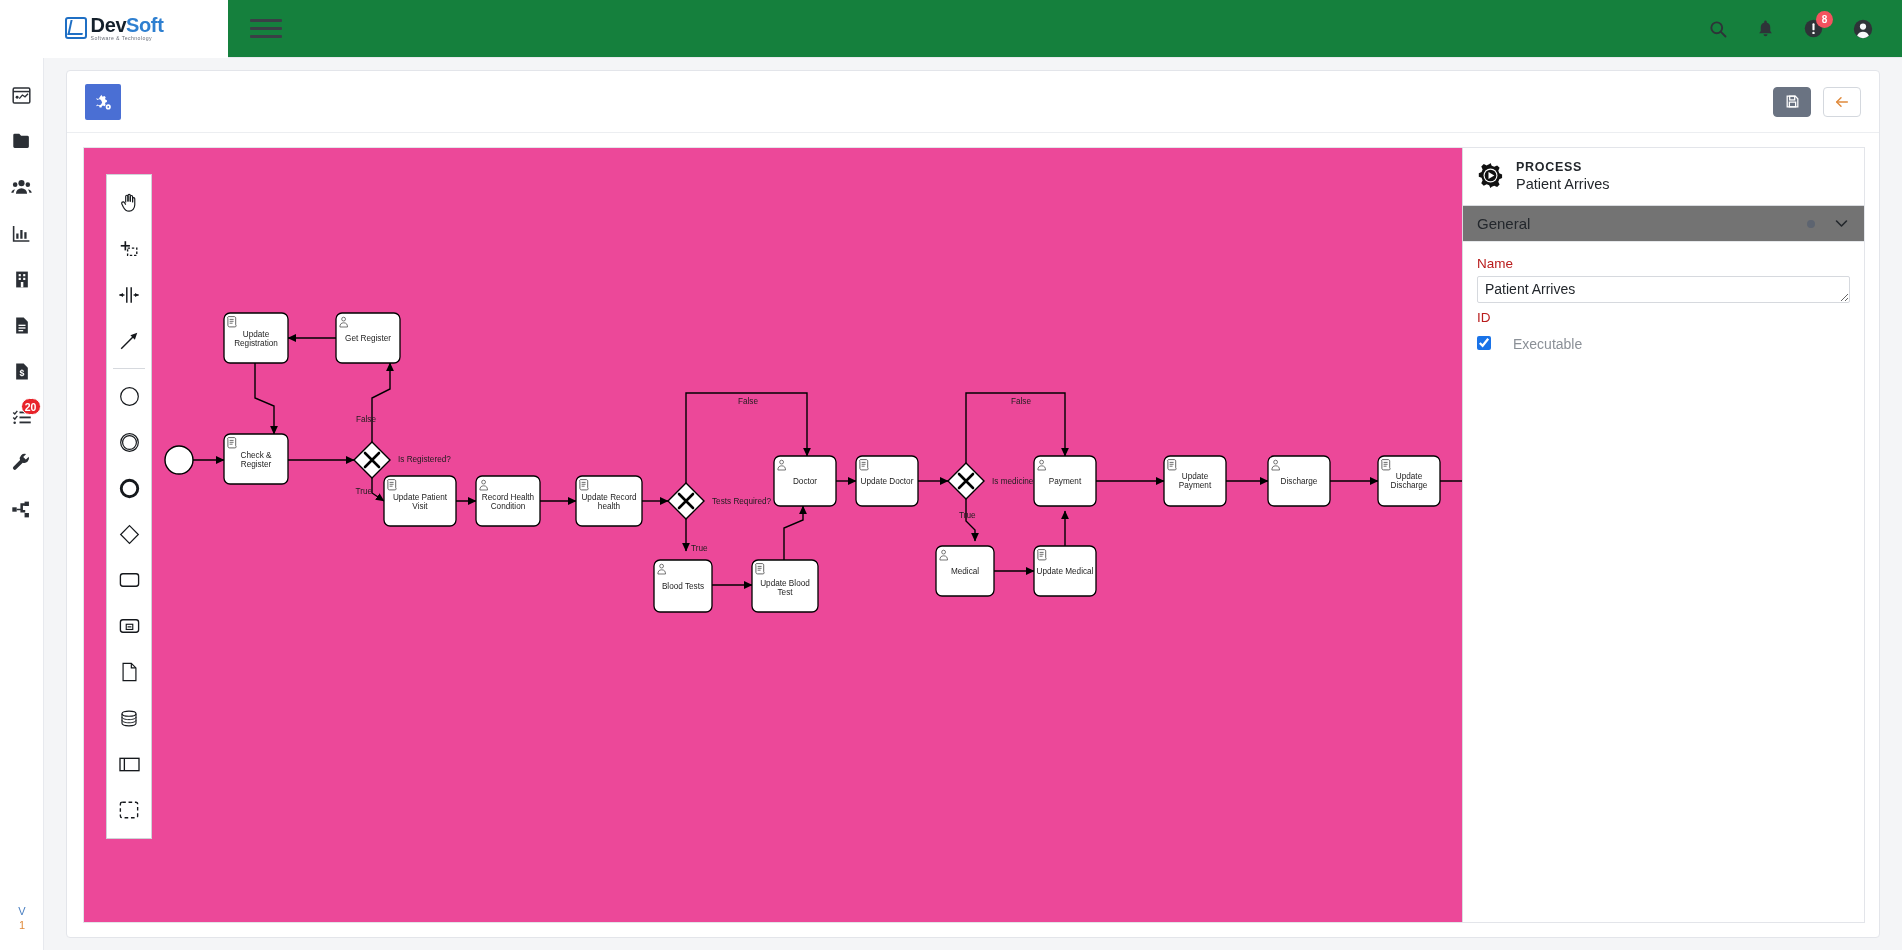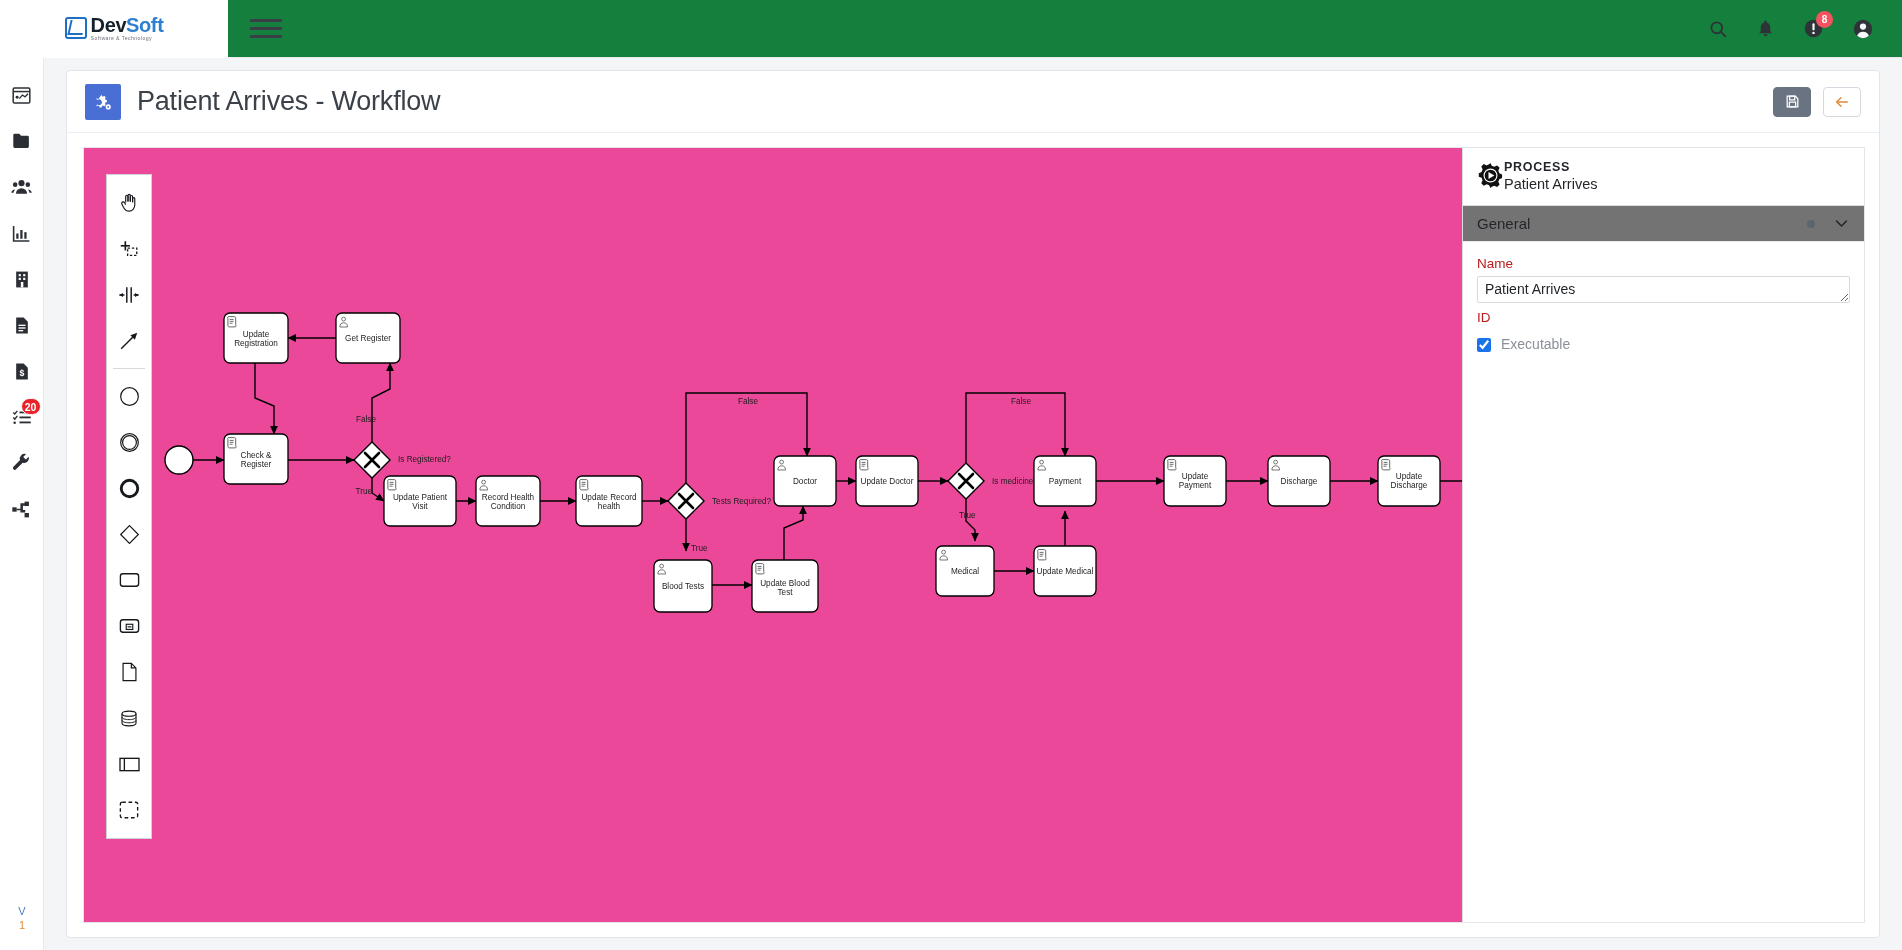--- a/index.html
+++ b/index.html
@@ -109,21 +109,21 @@
   #modeler {
     position: absolute; top: 76px; left: 16px; width: 1782px; height: 776px;
     display: flex; border: 1px solid #e3e5ea; background: #fff;
   }
   #canvas-area { position: relative; flex: 1; overflow: hidden; background: #ec4899; }
   #props-panel {
     width: 402px; flex-shrink: 0; border-left: 1px solid #dadce0;
     background: #fff; font-size: 13px;
   }
   #props-head {
-    display: flex; align-items: center; padding: 12px 14px;
+    display: flex; align-items: center; gap: 12px; padding: 12px 14px;
     border-bottom: 1px solid #dadce0; height: 58px;
   }
   .props-head-txt { line-height: 1.25; }
   #props-type { font-size: 12.5px; font-weight: bold; letter-spacing: 0.7px; color: #23272c; }
   #props-name-lbl { font-size: 14.5px; color: #23272c; }
   #group-general {
     display: flex; align-items: center; padding: 9px 14px;
     border-bottom: 1px solid #e6e8eb; background: #737373;
     cursor: pointer;
   }
@@ -134,21 +134,21 @@
   }
   .chev { color: #23272c; display:flex; }
   #props-body { padding: 10px 14px 14px 14px; }
   .fld-label { font-size: 13.5px; color: #b91c1c; margin: 4px 0 5px 0; }
   .fld-input {
     width: 100%; height: 27px; border: 1px solid #d6d9de; border-radius: 2px;
     padding: 3px 7px; font-size: 14px; color: #23272c;
     font-family: "Liberation Sans", sans-serif; background: #fff;
   }
   textarea.fld-input { height: 27px; resize: vertical; line-height: 19px; overflow:hidden; }
-  .fld-check { display: flex; align-items: flex-end; gap: 10px; margin-top: 11px; }
+  .fld-check { display: flex; align-items: flex-start; gap: 22px; margin-top: 11px; }
   .fld-check input { width: 14px; height: 14px; accent-color: #1a73e8; margin:0; }
   .fld-check label { font-size: 14px; color: #8b9097; }
   
   #palette {
     position: absolute; left: 22px; top: 26px; width: 46px;
     background: #fff; border: 1px solid #cfd3d8; z-index: 30;
     padding: 5px 0;
   }
   .pal-btn {
     width: 44px; height: 46px; display: flex; align-items: center;
@@ -308,21 +308,20 @@
   <div id="page-card">
 
     <div id="page-header">
       <div id="title-icon">
         <svg width="18" height="18" viewBox="0 0 24 24" fill="#fff">
           <path d="M10.2 1.8 11 4.1a6.6 6.6 0 0 1 1.8.7l2.1-1.1 2.2 2.2-1.1 2.1c.32.56.55 1.17.7 1.8l2.3.8v3.1l-2.3.8a6.6 6.6 0 0 1-.7 1.8l1.1 2.1-2.2 2.2-2.1-1.1a6.6 6.6 0 0 1-1.8.7l-.8 2.3H7.1l-.8-2.3a6.6 6.6 0 0 1-1.8-.7l-2.1 1.1-.8-.8 2-2a4.6 4.6 0 1 0 0-7.3l-2-2 .8-.8 2.1 1.1a6.6 6.6 0 0 1 1.8-.7l.8-2.3z" transform="scale(0.82) translate(2,1)"></path>
           <circle cx="19" cy="18.5" r="3.4"></circle>
           <circle cx="19" cy="18.5" r="1.2" fill="#4a6fd4"></circle>
         </svg>
       </div>
-      <div id="page-title">Patient Arrives - Workflow</div>
       <div id="header-actions">
         <div class="hbtn hbtn-save">
           <svg width="15" height="15" viewBox="0 0 24 24" fill="none" stroke="currentColor" stroke-width="2">
             <path d="M3.5 3.5h13l4 4v13h-17z"></path>
             <rect x="7.5" y="3.5" width="8" height="6"></rect>
             <rect x="7" y="13" width="10" height="7.5"></rect>
           </svg>
         </div>
         <div class="hbtn hbtn-back">
           <svg width="16" height="16" viewBox="0 0 24 24" fill="none" stroke="currentColor" stroke-width="2.2" stroke-linecap="round" stroke-linejoin="round">

